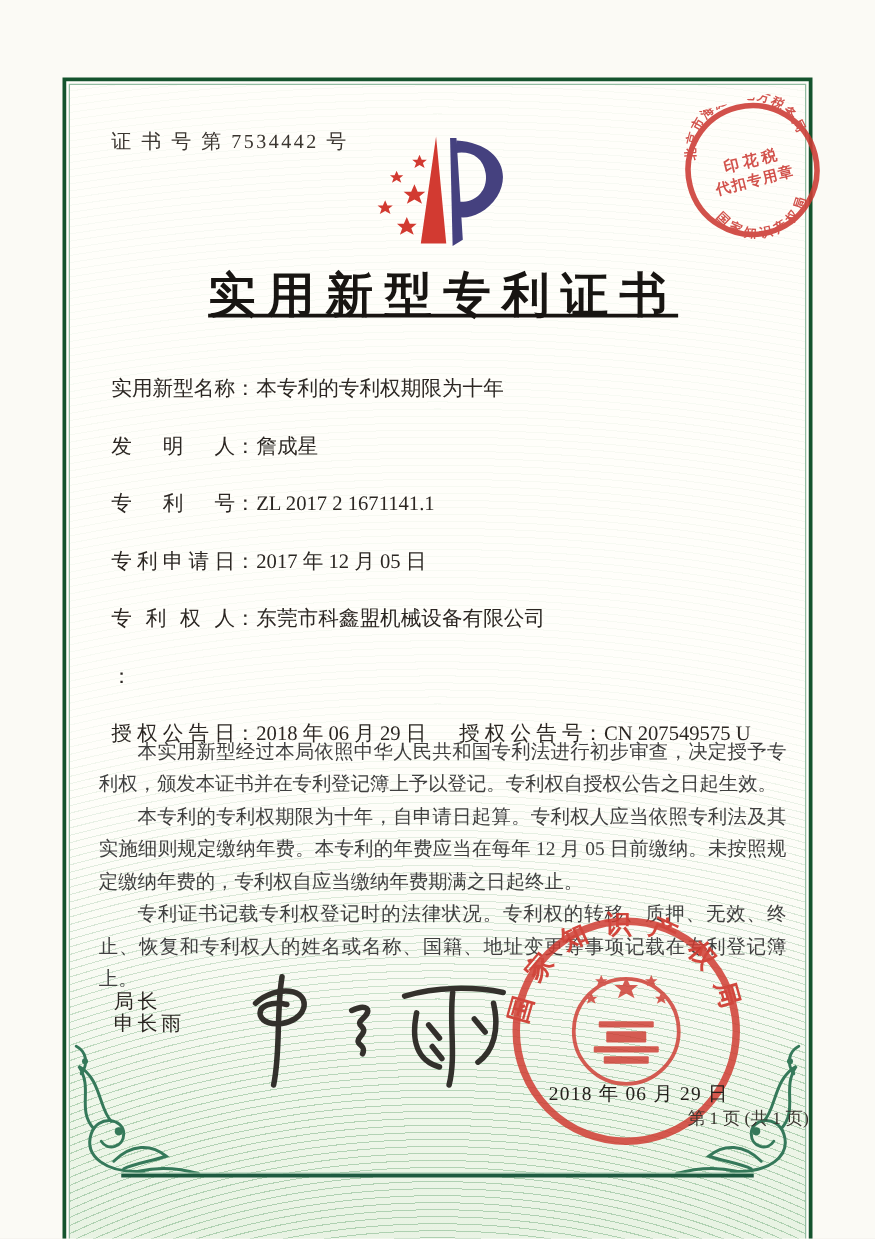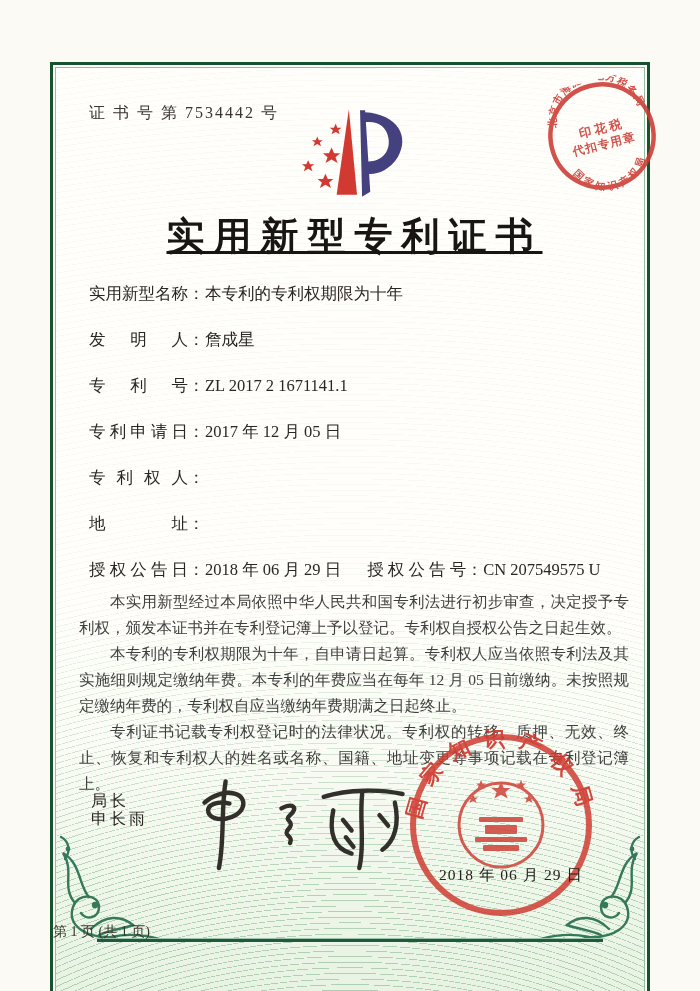--- a/index.html
+++ b/index.html
@@ -35,21 +35,21 @@
     font-size:16px; letter-spacing:2px; color:#3a352f;
   }
   .logo { position:absolute; left:248px; top:32px; width:112px; height:104px; }
   .title {
     position:absolute; left:0; top:146px; width:100%;
     text-align:center; font-size:38px; font-weight:bold;
     letter-spacing:9px; color:#181512; text-indent:9px;text-decoration:underline;
   }
 
   
-  .fields { position:absolute; left:36px; top:217px; width:545px; font-size:16.5px; }
+  .fields { position:absolute; left:36px; top:234px; width:545px; font-size:16.5px; }
   .frow { display:flex; margin-bottom:23px; line-height:23px; }
   .lbl {
     display:inline-block; width:99px; text-align:justify; text-align-last:justify;
     flex:none; white-space:nowrap;
   }
   .colon { flex:none; width:17px; }
   .val { flex:1; max-width:418px; }
   .frow.grant { margin-bottom:18px; }
   .grant-group2 { display:flex; margin-left:26px; }
   .grant-group2 .lbl { width:99px; }
@@ -63,21 +63,21 @@
   .sign-name  { position:absolute; left:38px; top:744px; font-size:16px; letter-spacing:3px; }
   .signature  { position:absolute; left:138px; top:694px; width:250px; height:118px; }
 
   
   .seal { position:absolute; left:352px; top:664px; width:192px; height:192px; opacity:0.93; }
   .seal-date {
     position:absolute; left:368px; top:800px; width:180px; text-align:center;
     font-size:15.5px; color:#24201c; letter-spacing:1px; z-index:3;
   }
 
-  .footer { position:absolute; left:0; top:858px; width:100%; text-align:left; font-size:14px; color:#3a352f; }
+  .footer { position:absolute; left:0; top:821px; width:100%; text-align:right; font-size:14px; color:#3a352f; }
 
   .bottom-rule {
     position:absolute; left:44px; right:44px; top:873px; height:0; z-index:1;
     border-top:1px solid #9cc4a9; border-bottom:3px solid #1e5a41;
   }
   .flourish { position:absolute; z-index:1; width:112px; height:118px; }
   .flourish.fl-left  { left:-2px;  top:764px; }
   .flourish.fl-right { right:-2px; top:764px; transform:scaleX(-1); }
 
   
@@ -158,23 +158,23 @@
           <span class="val">ZL 2017 2 1671141.1</span>
         </div>
         <div class="frow">
           <span class="lbl">专利申请日</span>
             <span class="colon">：</span>
           <span class="val">2017 年 12 月 05 日</span>
         </div>
         <div class="frow">
           <span class="lbl">专利权人</span>
             <span class="colon">：</span>
-        </div>
-        <div class="frow">
-          <span class="lbl">地址</span>
+          <span class="val">东莞市科鑫盟机械设备有限公司</span>
+        </div>
+        <div class="frow">
             <span class="colon">：</span>
         </div>
         <div class="frow grant">
           <span class="lbl">授权公告日</span>
             <span class="colon">：</span>
           <span>2018 年 06 月 29 日</span>
           <span class="grant-group2">
             <span class="lbl">授权公告号</span>
               <span class="colon">：</span>
             <span>CN 207549575 U</span>

